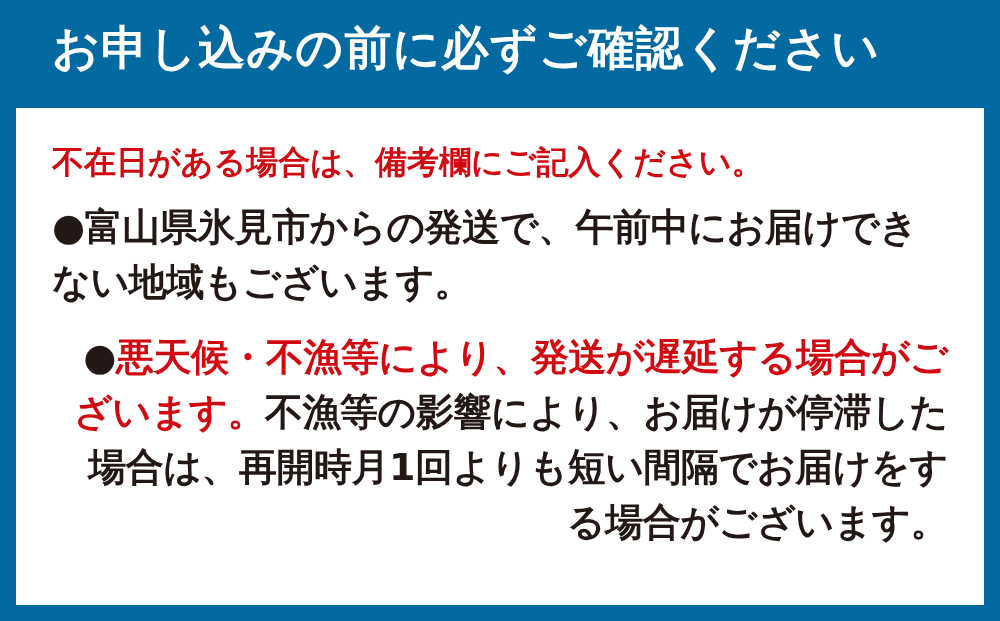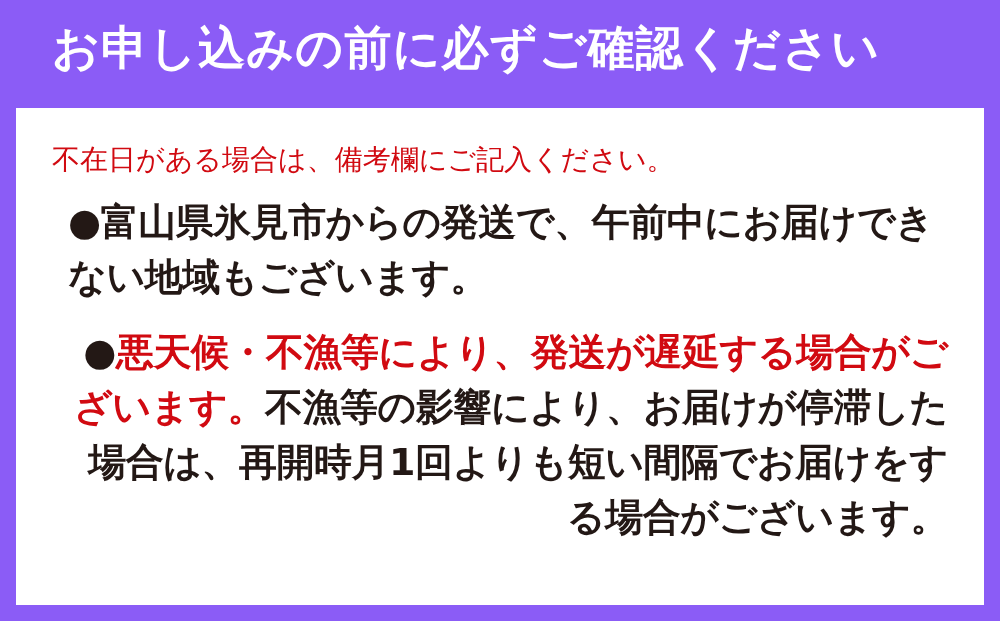--- a/index.html
+++ b/index.html
@@ -10,21 +10,21 @@
     width: 1000px;
     height: 621px;
     background: #d10a11;
     font-family: "DejaVu Sans", "Liberation Sans", sans-serif;
     overflow: hidden;
   }
   .notice-banner {
     width: 1000px;
     height: 621px;
     box-sizing: border-box;
-    background: #8b5cf6;
+    background: #0369a1;
     padding: 0;
     position: relative;
   }
   .banner-title {
     color: #ffffff;
     font-size: 47px;
     font-weight: bold;
     letter-spacing: 1px;
     padding: 22px 0 18px 52px;
     line-height: 1.1;
@@ -36,33 +36,33 @@
     right: 16px;
     top: 108px;
     bottom: 16px;
     background: #ffffff;
     box-sizing: border-box;
     padding: 28px 36px 0 36px;
     overflow: hidden;
   }
   .lead-line {
     color: #d10a11;
-    font-size: 28px;
-    font-weight: normal;
+    font-size: 32px;
+    font-weight: bold;
     line-height: 1.25;
     letter-spacing: 0px;
     margin: 6px 0 18px 0;
     white-space: nowrap;
   }
   .bullet-para {
     font-size: 38px;
     font-weight: bold;
     line-height: 1.45;
     color: #231815;
-    margin: 0 0 12px 16px;
+    margin: 0 0 12px 0;
     letter-spacing: -0.5px;
   }
   .bullet-para.mt {
     margin-top: 20px;
     text-align: right;
   }
   .red {
     color: #d10a11;
   }
   .black {

